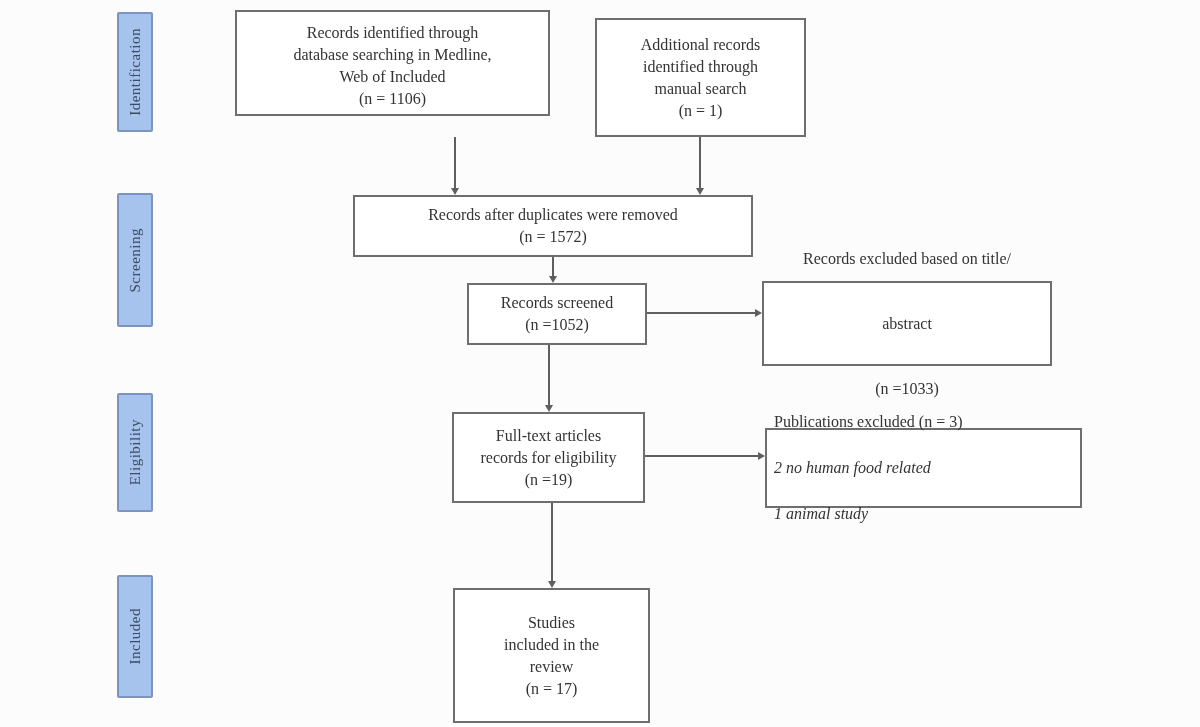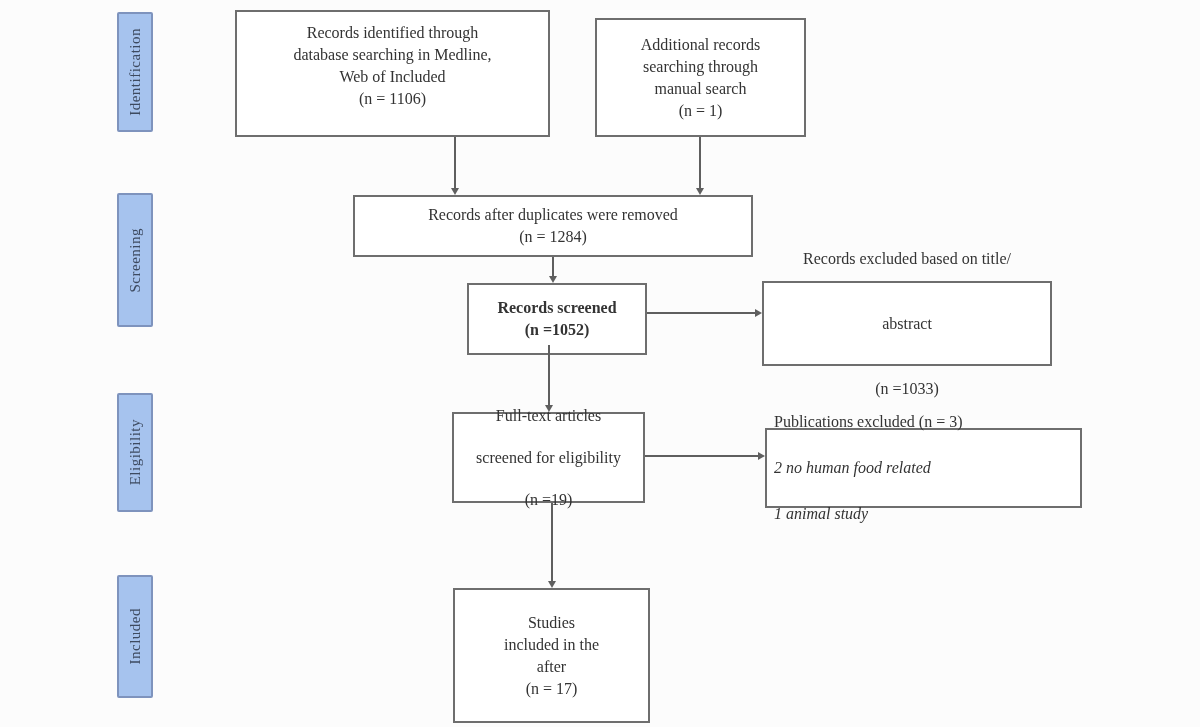--- a/index.html
+++ b/index.html
@@ -98,66 +98,66 @@
   <div class="stage" style="left:117px; top:193px; width:36px; height:134px;">
     <span class="stage-text">Screening</span>
   </div>
   <div class="stage" style="left:117px; top:393px; width:36px; height:119px;">
     <span class="stage-text">Eligibility</span>
   </div>
   <div class="stage" style="left:117px; top:575px; width:36px; height:123px;">
     <span class="stage-text">Included</span>
   </div>
 
-  <div class="node top-align" style="left:235px; top:10px; width:315px; height:127px;">
+  <div class="node top-align" style="left:235px; top:10px; width:315px; height:106px;">
     <div class="line">Records identified through</div>
     <div class="line">database searching in Medline,</div>
     <div class="line">Web of Included</div>
     <div class="line">(n = 1106)</div>
   </div>
 
   <div class="node" style="left:595px; top:18px; width:211px; height:119px;">
     <div class="line">Additional records</div>
-    <div class="line">searching through</div>
+    <div class="line">identified through</div>
     <div class="line">manual search</div>
     <div class="line">(n = 1)</div>
   </div>
 
   <div class="node" style="left:353px; top:195px; width:400px; height:62px;justify-content:center;">
     <div class="line">Records after duplicates were removed</div>
-    <div class="line">(n = 1284)</div>
+    <div class="line">(n = 1572)</div>
   </div>
 
-  <div class="node" style="left:467px; top:283px; width:180px; height:72px;font-weight:bold;">
+  <div class="node" style="left:467px; top:283px; width:180px; height:62px;">
     <div class="line">Records screened</div>
     <div class="line">(n =1052)</div>
   </div>
 
   <div class="node" style="left:762px; top:281px; width:290px; height:85px;gap:43px;">
     <div class="line">Records excluded based on title/</div>
     <div class="line">abstract</div>
     <div class="line">(n =1033)</div>
   </div>
 
-  <div class="node" style="left:452px; top:412px; width:193px; height:91px;gap:20px;">
+  <div class="node" style="left:452px; top:412px; width:193px; height:91px;">
     <div class="line">Full-text articles</div>
-    <div class="line">screened for eligibility</div>
+    <div class="line">records for eligibility</div>
     <div class="line">(n =19)</div>
   </div>
 
   <div class="node left-align" style="left:765px; top:428px; width:317px; height:80px;">
     <div class="line">Publications excluded (n = 3)</div>
     <div class="line italic">2 no human food related</div>
     <div class="line italic">1 animal study</div>
   </div>
 
   <div class="node" style="left:453px; top:588px; width:197px; height:135px;">
     <div class="line">Studies</div>
     <div class="line">included in the</div>
-    <div class="line">after</div>
+    <div class="line">review</div>
     <div class="line">(n = 17)</div>
   </div>
 
   <div class="vl" style="left:454px; top:137px; height:52px;"></div>
   <div class="ah-down" style="left:451px; top:188px;"></div>
 
   <div class="vl" style="left:699px; top:137px; height:52px;"></div>
   <div class="ah-down" style="left:696px; top:188px;"></div>
 
   <div class="vl" style="left:552px; top:257px; height:20px;"></div>

